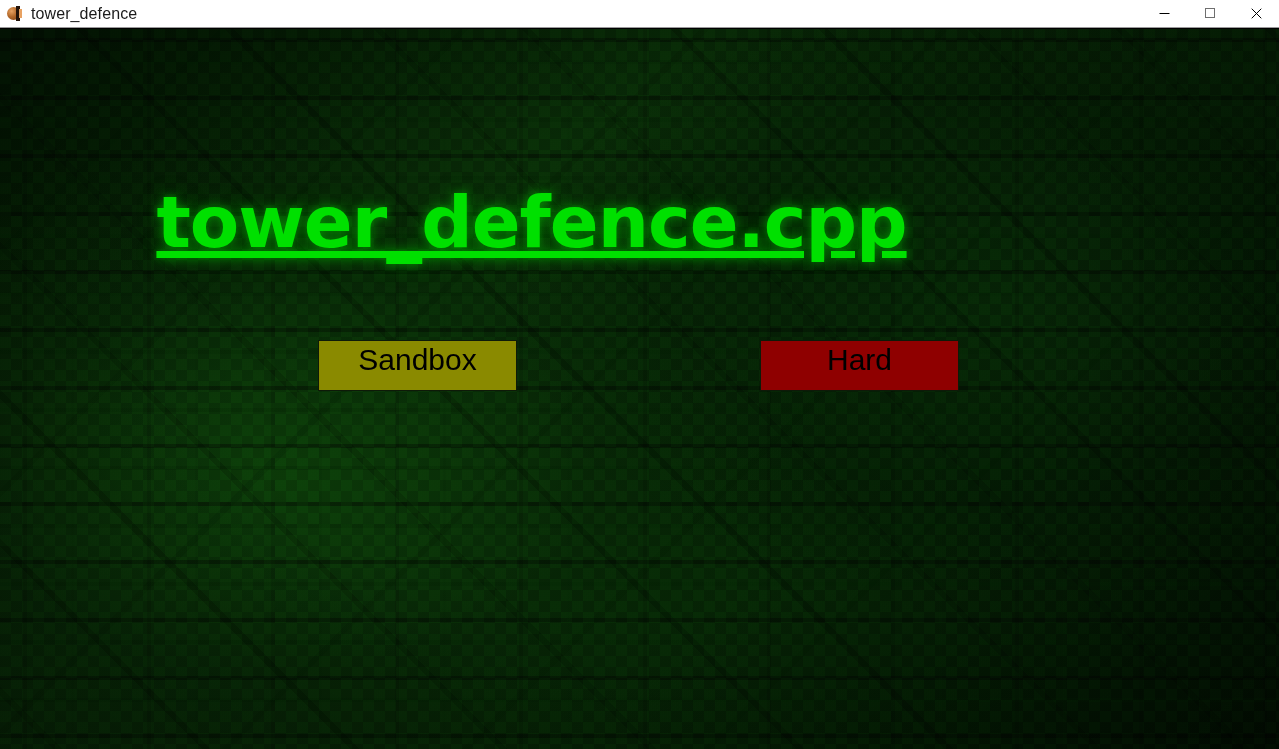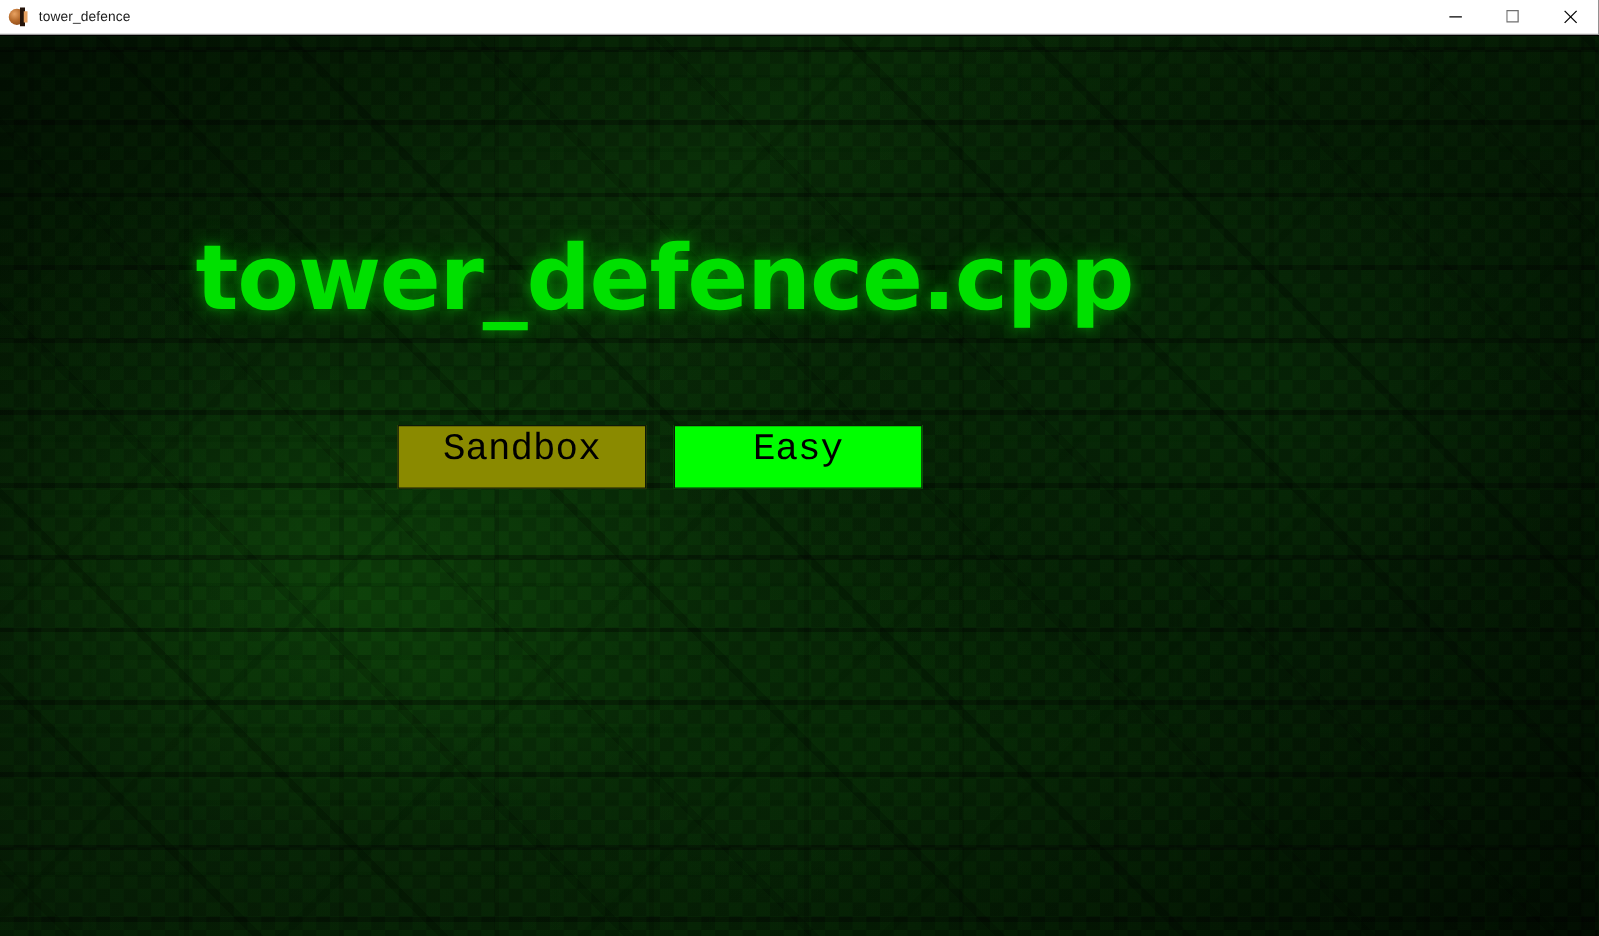--- a/index.html
+++ b/index.html
@@ -57,21 +57,21 @@
     width: 4px; height: 15px;
     background: #241309;
   }
   #app-icon .tip {
     position: absolute;
     left: 12px; top: 3px;
     width: 3px; height: 9px;
     background: #e8a262;
   }
   #title-text {
-    font-size: 11px;
+    font-size: 16px;
     color: #1b1b1b;
     letter-spacing: 0.1px;
     white-space: nowrap;
   }
   #window-controls {
     position: absolute;
     right: 0; top: 0;
     height: 27px;
     display: flex;
   }
@@ -193,29 +193,30 @@
     font-weight: bold;
     font-size: 72px;
     line-height: 1;
     color: #00e000;
     letter-spacing: -1px;
     text-shadow:
       0 0 10px rgba(0,200,0,0.55),
       0 0 22px rgba(0,170,0,0.35);
     white-space: nowrap;
     user-select: none;
+    text-decoration: underline;
   }
 
   .btn {
     position: absolute;
     box-sizing: border-box;
     display: flex;
     align-items: center;
     justify-content: center;
-    font-family: Liberation Mono, monospace;
+    font-family: Liberation Sans, sans-serif;
     font-size: 30px;
     line-height: 1;
     color: #000000;
     border: 1px solid #0d1a08;
     cursor: pointer;
     user-select: none;
     padding-bottom: 12px;
   }
 
   #btn-sandbox {
@@ -285,20 +286,20 @@
     <div class="bg-layer" id="bg-d"></div>
     <div class="bg-layer" id="bg-pix"></div>
     <div class="bg-layer" id="bg-vig"></div>
 
     <div id="menu">
 
       <div id="game-title">tower_defence.cpp</div>
 
       <div class="btn" id="btn-sandbox">Sandbox</div>
 
-      <div class="btn" id="btn-easy">Easy</div>
-
+
+      <div class="btn" id="btn-hard">Hard</div>
 
 
 
     </div>
   </div>
 </div>
 
 </body></html>

